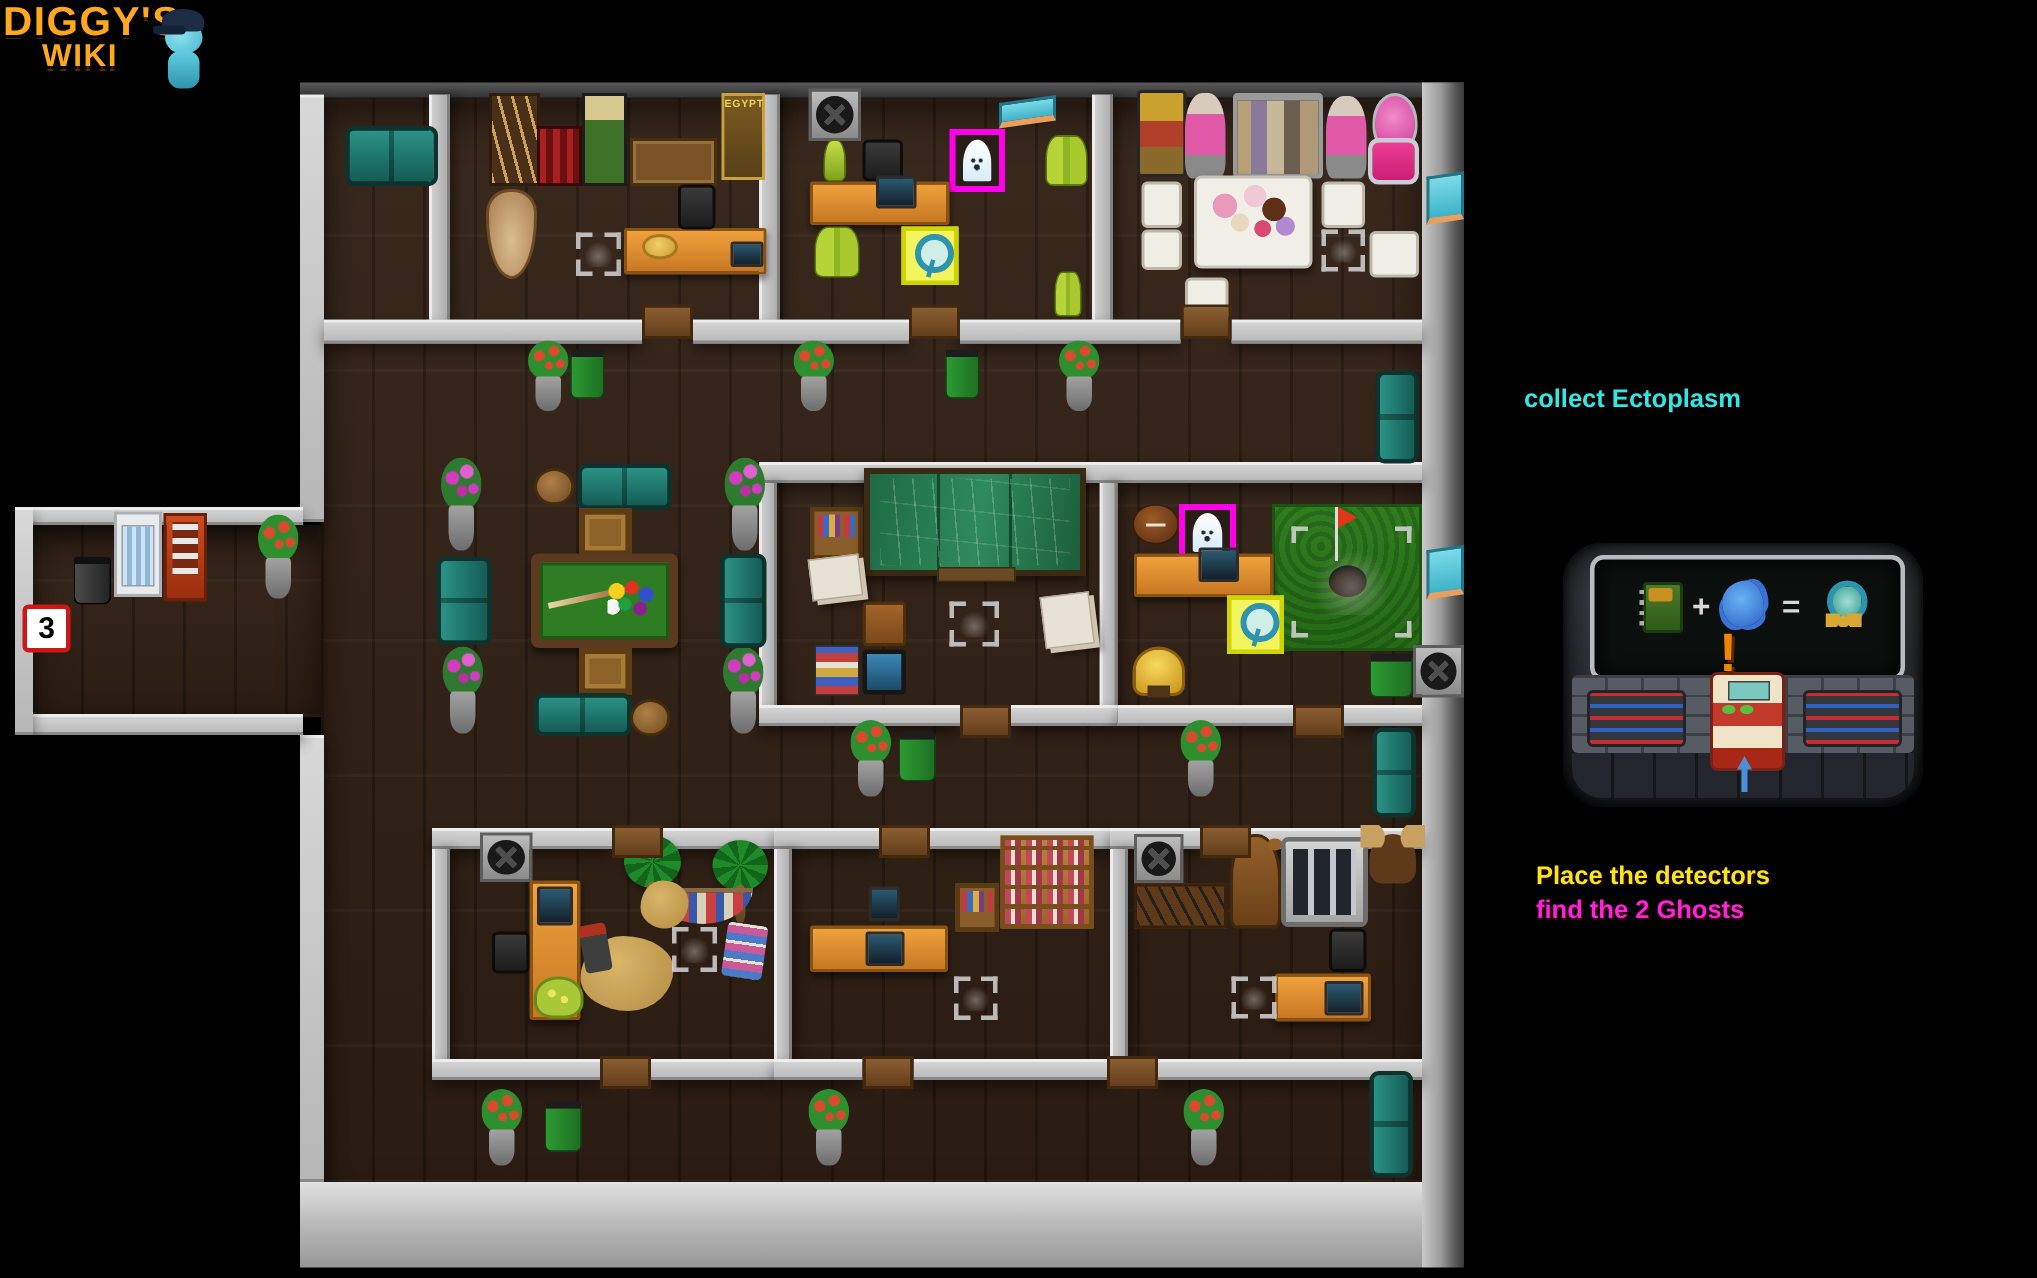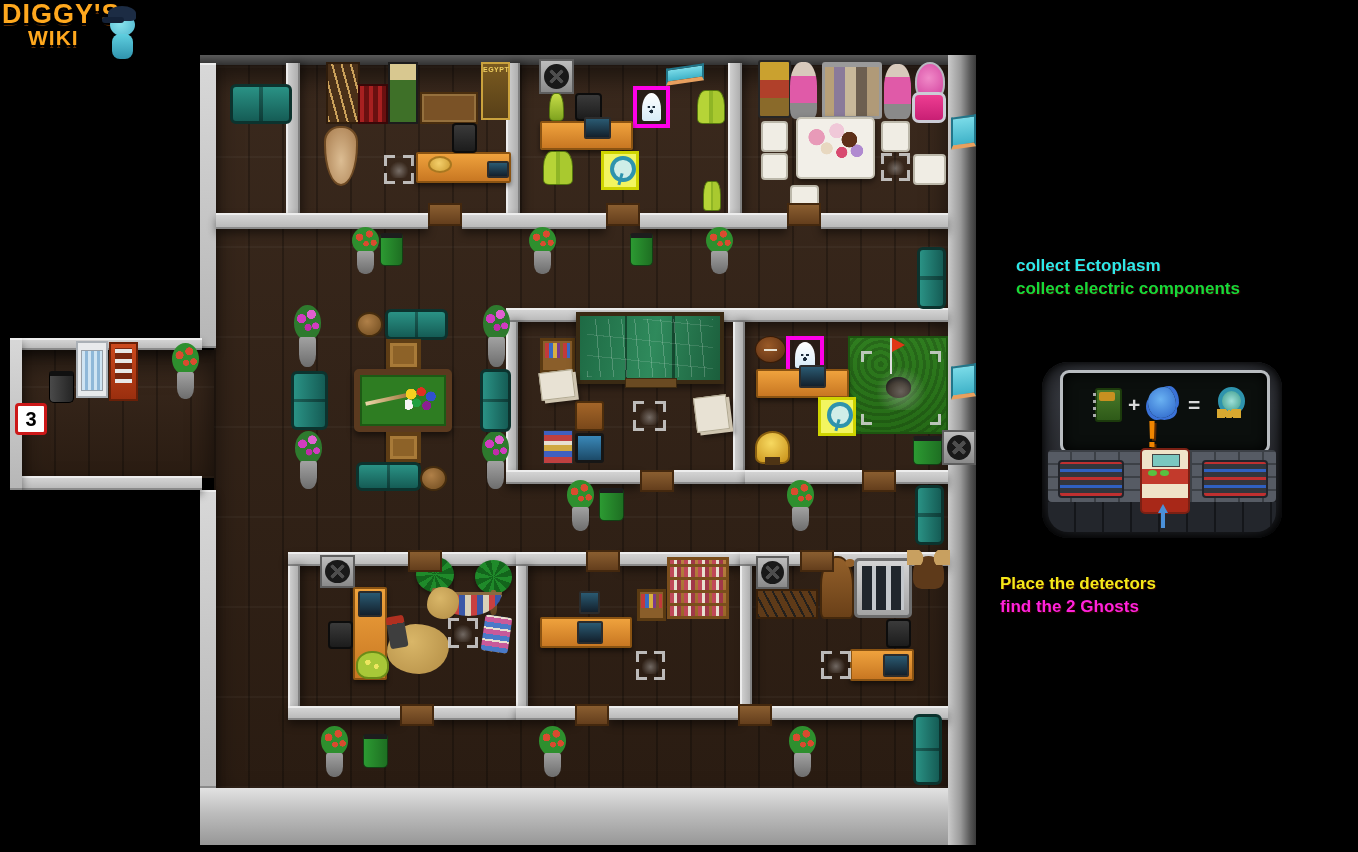--- a/index.html
+++ b/index.html
@@ -374,37 +374,36 @@
       <div class="item k-couch-v" style="left: 913px; top: 714px; width: 29px; height: 71px;"></div>
       <div class="item k-door" style="left: 400px; top: 704px; width: 34px; height: 22px;"></div>
       <div class="item k-door" style="left: 575px; top: 704px; width: 34px; height: 22px;"></div>
       <div class="item k-door" style="left: 738px; top: 704px; width: 34px; height: 22px;"></div>
       <div class="item k-sign" style="left: 951px; top: 116px; width: 25px; height: 32px;"></div>
       <div class="item k-sign" style="left: 951px; top: 365px; width: 25px; height: 33px;"></div>
     </div>
 
   <div id="instr-top" class="instr-block" style="left:1016px;top:254px;">
       <div class="instr" style="color: rgb(46, 232, 232);">collect Ectoplasm</div>
-      <div class="instr" style="color: rgb(22, 217, 58);">collect electric components</div>
     </div>
 
   <div id="recipe">
     <div class="screen"></div>
     <div class="chip"></div>
     <div class="op plus">+</div>
     <div class="blob"></div>
     <div class="op eq">=</div>
     <div class="dtc"></div>
     <div class="bricks"></div>
     <div class="pipes pl"></div>
     <div class="pipes pr"></div>
     <div class="machine"></div>
     <div class="exclaim">!</div>
     <div class="tiles"></div>
     <div class="arrow"></div>
   </div>
 
-  <div id="instr-bottom" class="instr-block" style="left:1000px;top:572px;">
+  <div id="instr-bottom" class="instr-block" style="left:1024px;top:572px;">
       <div class="instr" style="color: rgb(245, 232, 24);">Place the detectors</div>
       <div class="instr" style="color: rgb(255, 34, 221);">find the 2 Ghosts</div>
     </div>
 
 </div>
 
 </body></html>

